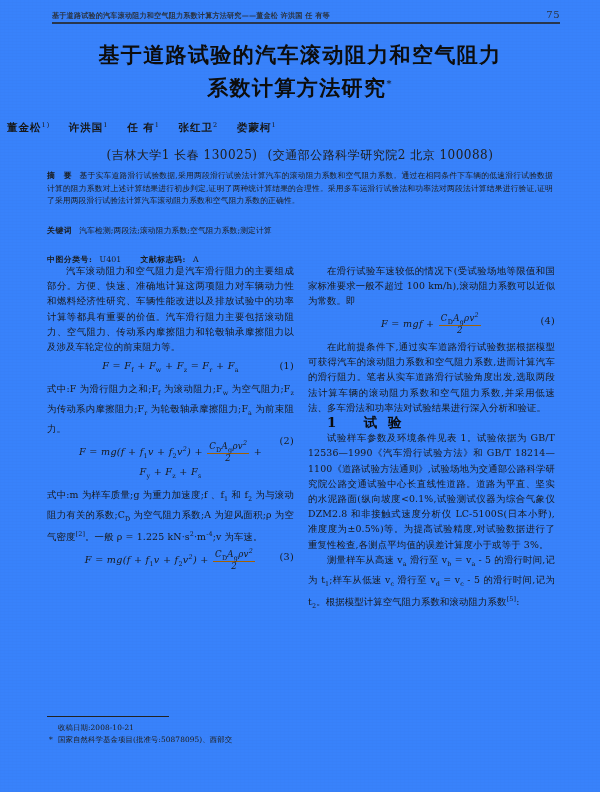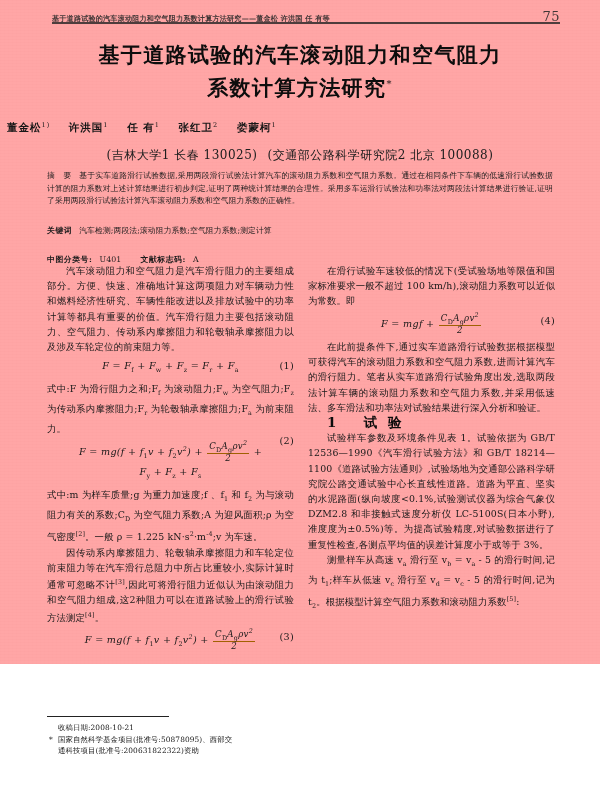--- a/index.html
+++ b/index.html
@@ -11,22 +11,22 @@
     width: 600px;
     height: 796px;
     overflow: hidden;
     font-family: "DejaVu Serif", "Liberation Serif", serif;
     color: #1a1a1a;
     position: relative;
   }
   .page {
     position: relative;
     width: 600px;
-    height: 664px;
-    background: #fca5a5;
+    height: 792px;
+    background: #3b82f6;
     box-sizing: border-box;
     padding: 8px;
     filter: contrast(1.04);
   }
 
   
   .runhead {
     position: absolute;
     top: 9px;
     left: 52px;
@@ -39,21 +39,21 @@
     letter-spacing: 0.2px;
     color: #2b2b2b;
     font-weight: 600;
     opacity: 0.88;
   }
   .runhead-left {
     white-space: nowrap;
     transform: scaleY(1.05);
   }
   .runhead-right {
-    font-size: 13px;
+    font-size: 10px;
     font-weight: 500;
     letter-spacing: 0.5px;
   }
   .rule-top {
     position: absolute;
     top: 22px;
     left: 52px;
     right: 40px;
     height: 1.6px;
     background: #2a2a2a;
@@ -113,21 +113,21 @@
     top: 170px;
     left: 47px;
     width: 506px;
     font-size: 7.8px;
     line-height: 12.6px;
     text-align: justify;
     color: #1f1f1f;
     letter-spacing: 0.1px;
   }
   .abs-label {
-    font-weight: 400;
+    font-weight: 700;
     letter-spacing: 3px;
     margin-right: 5px;
   }
   .abs-body { text-indent: 0; }
   .kw-line, .cls-line {
     margin-top: 17px;
   }
   .kw-label, .cls-label {
     font-weight: 700;
     letter-spacing: 0.6px;
@@ -301,21 +301,20 @@
         <span class="den-b">2</span>
       </span>
       <span>+</span>
       <span class="eq-line2">
         <span style="display:block">F<sub>y</sub> + F<sub>z</sub> + F<sub>s</sub></span>
         <span class="num" style="top:-13px">(2)</span>
       </span>
     </div>
 
     <p class="noind">式中:m 为样车质量;g 为重力加速度;f 、f<sub>1</sub> 和 f<sub>2</sub> 为与滚动阻力有关的系数;C<sub>D</sub> 为空气阻力系数;A 为迎风面积;ρ 为空气密度<sup>[2]</sup>。一般 ρ = 1.225 kN·s<sup>2</sup>·m<sup>-4</sup>;v 为车速。</p>
-    <p>因传动系内摩擦阻力、轮毂轴承摩擦阻力和车轮定位前束阻力等在汽车滑行总阻力中所占比重较小,实际计算时通常可忽略不计<sup>[3]</sup>,因此可将滑行阻力近似认为由滚动阻力和空气阻力组成,这2种阻力可以在道路试验上的滑行试验方法测定<sup>[4]</sup>。</p>
 
     <div class="eq">
       <span>F = mg(f + f<sub>1</sub>v + f<sub>2</sub>v<sup>2</sup>) +</span>
       <span class="frac">
         <span class="num-t">C<sub>D</sub>A<sub>g</sub>ρv<sup>2</sup></span>
         <span class="den-b">2</span>
       </span>
       <span class="num">(3)</span>
     </div>
   </div>
@@ -348,19 +347,16 @@
 
   <div class="foot-rule"></div>
   <div class="footnote">
     <div class="fn-hang">
       <span>收稿日期:</span><span>2008-10-21</span>
     </div>
     <div class="fn-row">
       <span class="fn-mark">*</span>
       <span>国家自然科学基金项目(批准号:50878095)、西部交</span>
     </div>
-    <div class="fn-hang">
-      <span>通科技项目(批准号:200631822322)资助</span>
-    </div>
   </div>
 
   <div class="grain"></div>
 </div>
 
 </body></html>

